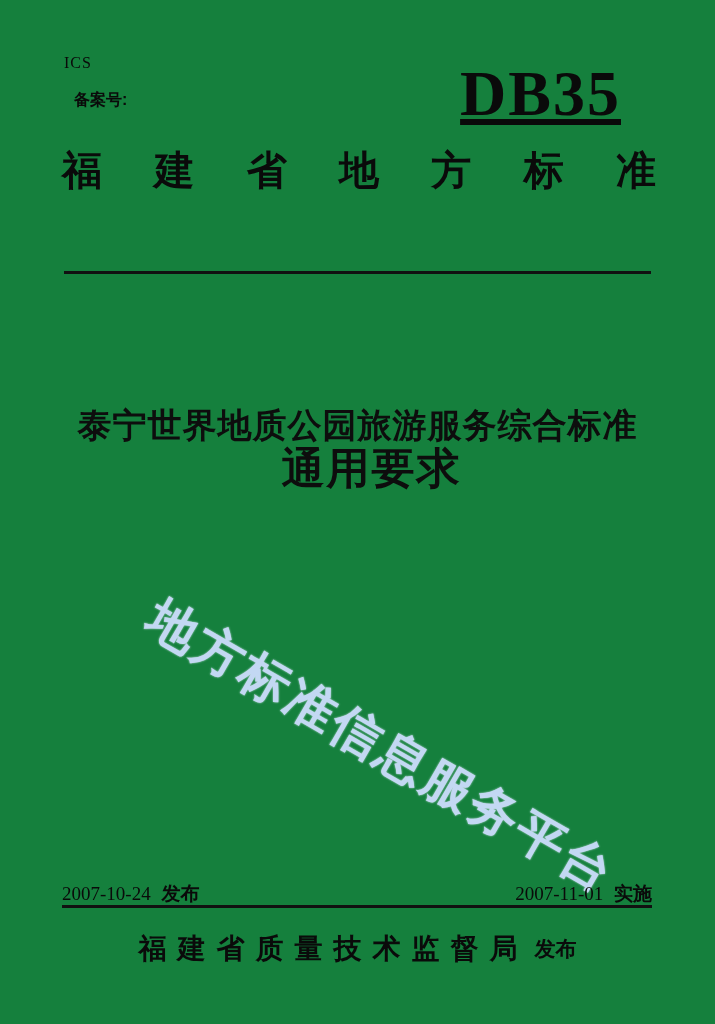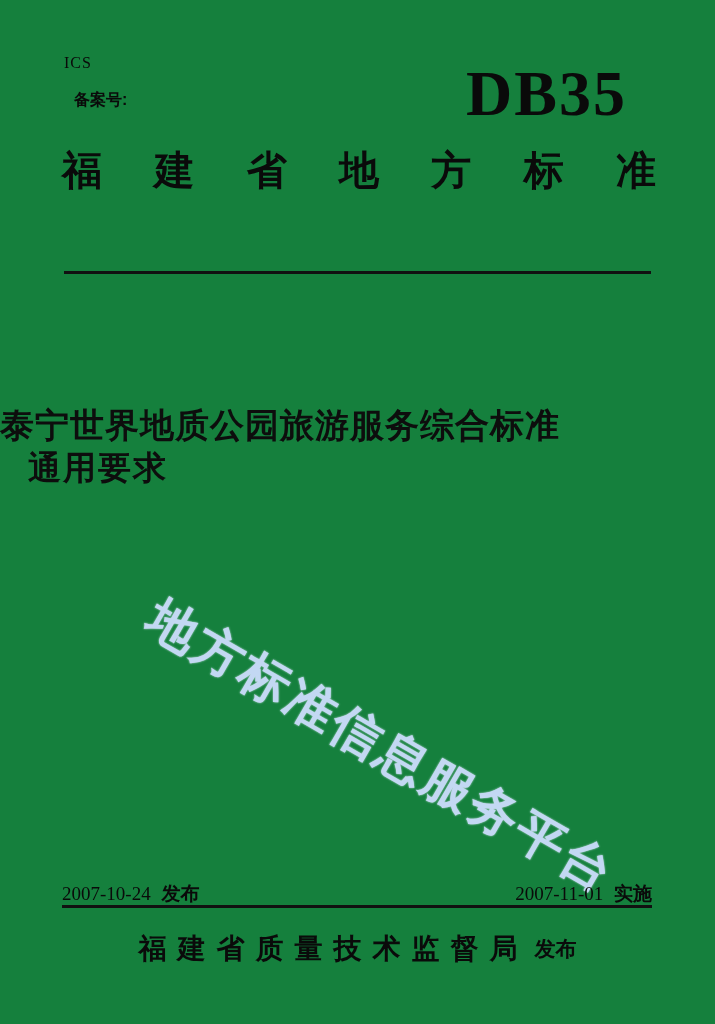--- a/index.html
+++ b/index.html
@@ -32,27 +32,28 @@
     left: 74px;
     top: 90px;
     font-size: 16px;
     font-weight: bold;
     font-family: "Liberation Sans", sans-serif;
   }
 
   
   .db35-logo {
     position: absolute;
-    right: 88px;
+    right: 94px;
     top: 62px;
     font-size: 64px;
     font-weight: bold;
     font-family: "Liberation Serif", serif;
     letter-spacing: 2px;
     line-height: 1;
+    text-decoration: underline;
   }
 
   
   .standard-name {
     position: absolute;
     left: 62px;
     top: 148px;
     width: 594px;
     display: flex;
     justify-content: space-between;
@@ -80,31 +81,32 @@
     height: 3px;
     background: #111;
   }
 
   
   .title-block {
     position: absolute;
     left: 0;
     top: 403px;
     width: 715px;
+    text-align: center;
     font-family: "Liberation Sans", sans-serif;
     font-weight: bold;
     color: #0d0d0d;
   }
   .title-line1 {
     font-size: 34px;
     letter-spacing: 1px;
     line-height: 44px;
   }
   .title-line2 {
-    font-size: 33px;
+    font-size: 43px;
     letter-spacing: 2px;
     line-height: 42px;
     padding-left: 28px;
   }
 
   
   .watermark {
     position: absolute;
     left: 168px;
     top: 585px;

